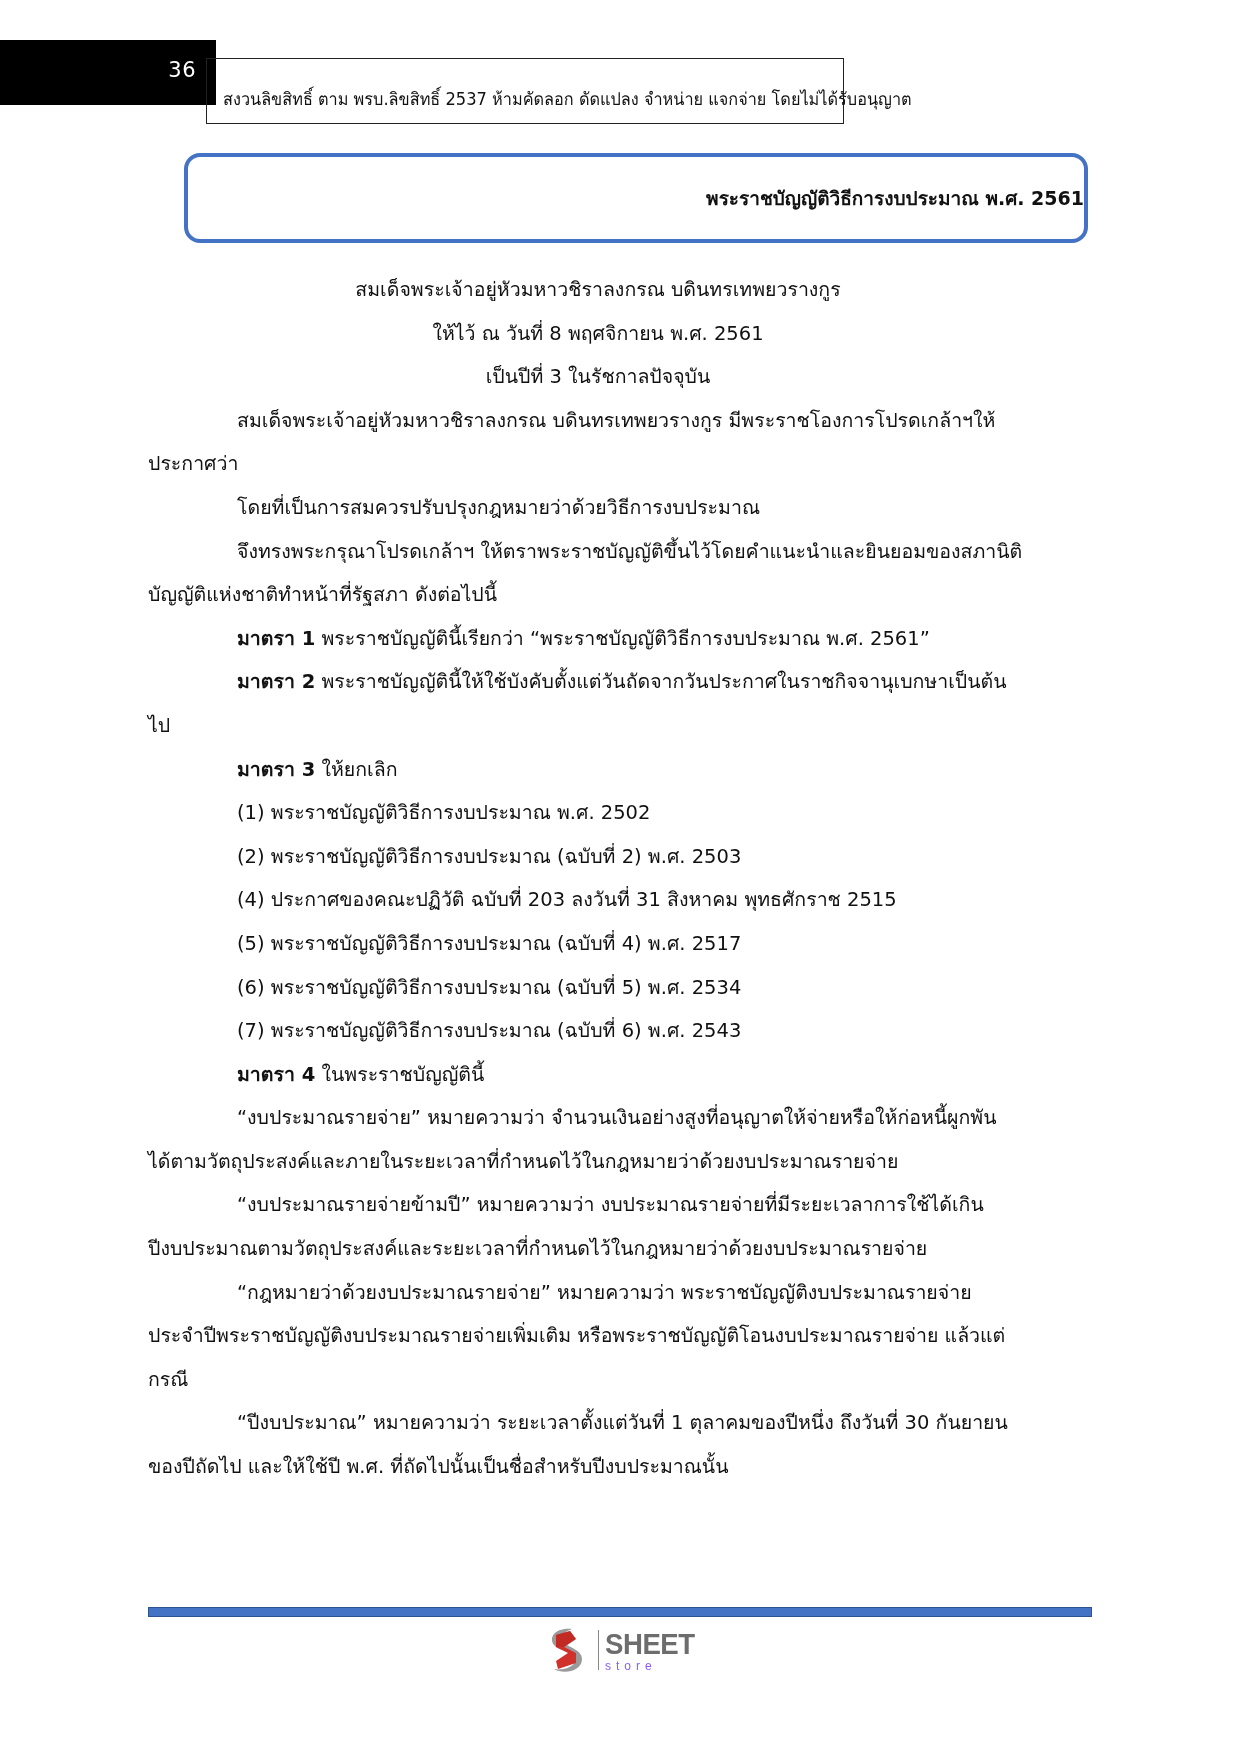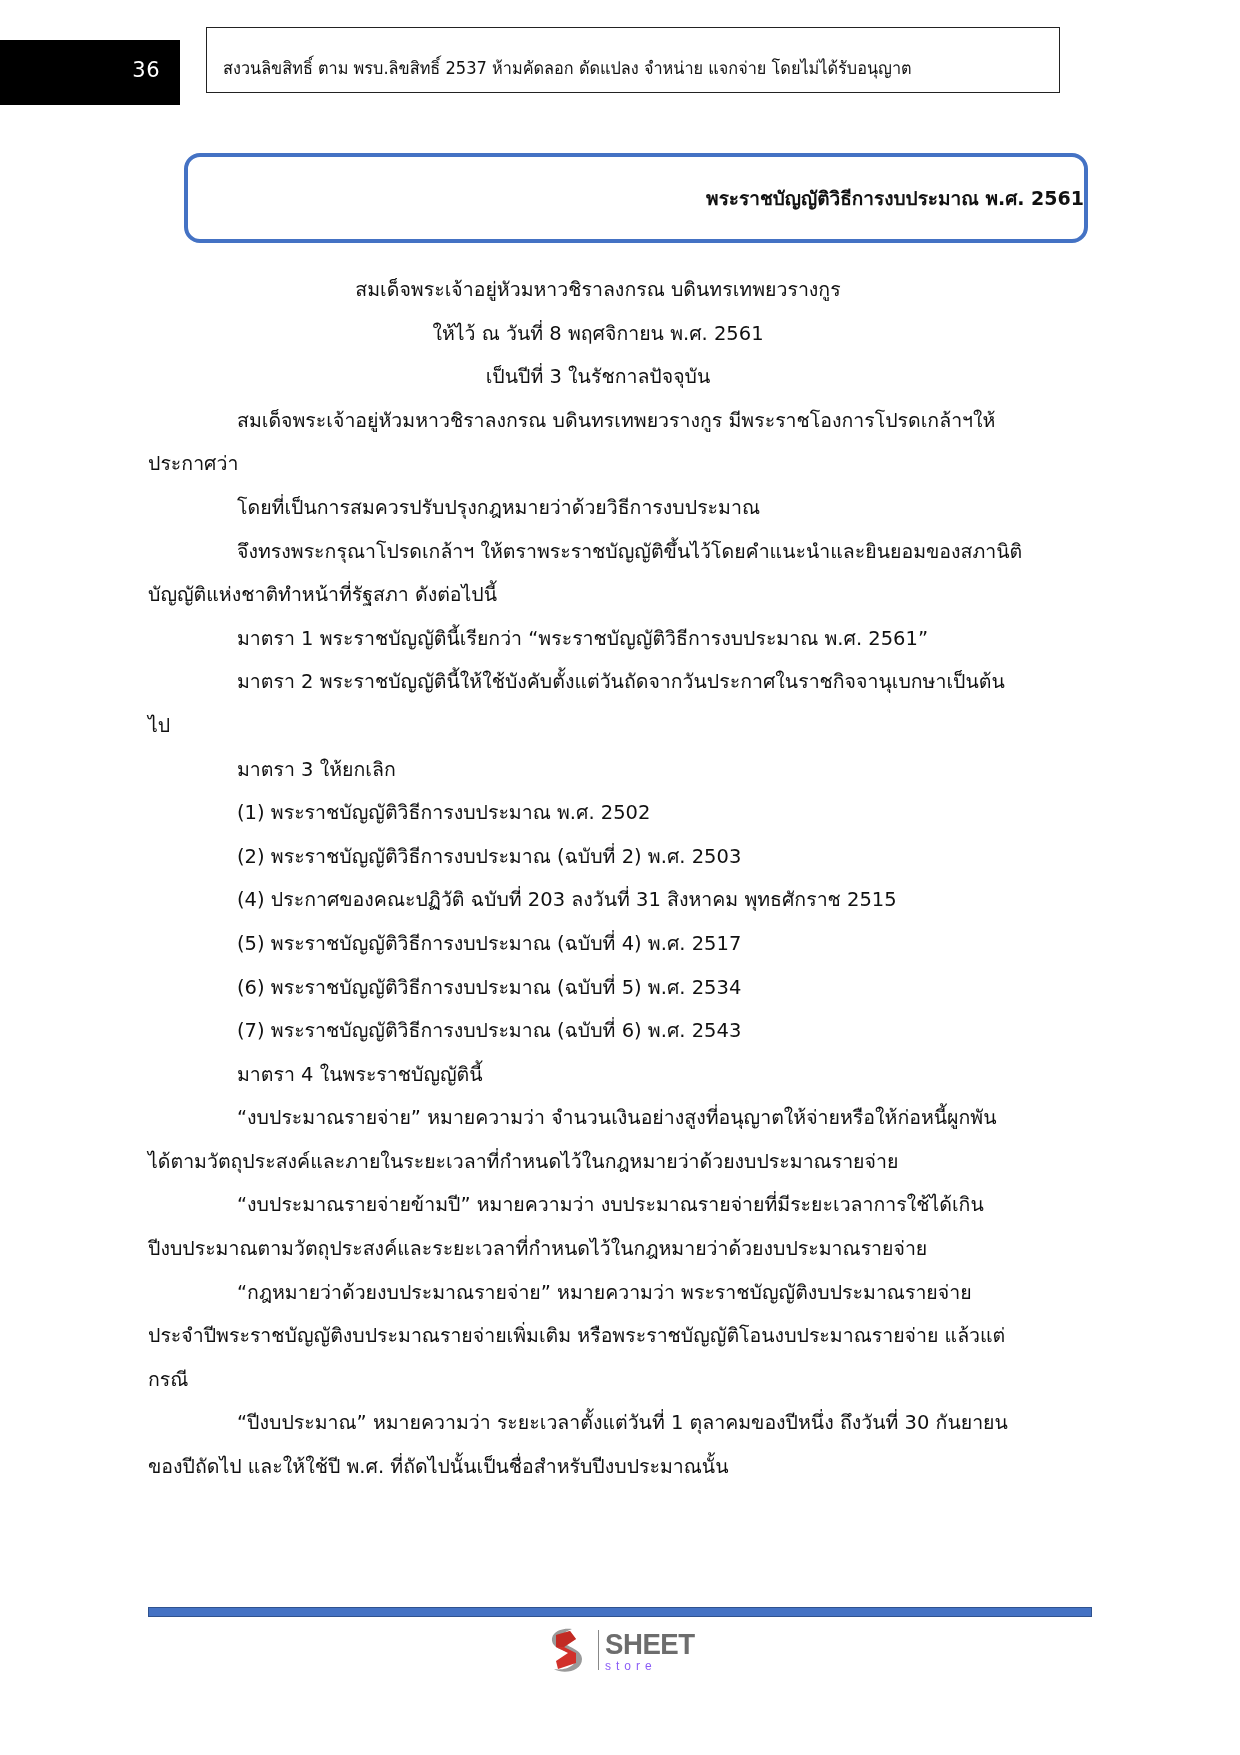--- a/index.html
+++ b/index.html
@@ -2,48 +2,48 @@
 <html><head>
 <meta charset="utf-8">
 <style>
   html, body { margin: 0; padding: 0; }
   body {
     width: 1240px; height: 1755px; position: relative; background: #ffffff;
     font-family: "DejaVu Sans", "Liberation Sans", sans-serif; color: #111;
     overflow: hidden;
   }
   .page-num-block {
-    position: absolute; left: 0; top: 40px; width: 180px; height: 65px;
+    position: absolute; left: 0; top: 40px; width: 216px; height: 65px;
     background: #000; color: #fff; box-sizing: border-box;
   }
   .page-num-block span {
     position: absolute; right: 20px; top: 18px; font-size: 21px; letter-spacing: 0.5px;
   }
   .copyright-box {
-    position: absolute; left: 206px; top: 27px; width: 854px; height: 66px;
+    position: absolute; left: 206px; top: 58px; width: 638px; height: 66px;
     border: 1.5px solid #222; box-sizing: border-box;
   }
   .copyright-box span {
     position: absolute; left: 16px; bottom: 10px; font-size: 17.5px; white-space: nowrap; color: #111;
     transform: scaleX(0.93); transform-origin: left center;
   }
   .title-frame {
     position: absolute; left: 184px; top: 153px; width: 904px; height: 90px;
     border: 4px solid #4472C4; border-radius: 16px; box-sizing: border-box;
     display: flex; align-items: center; justify-content: flex-end;
   }
   .title-frame span { font-size: 19px; font-weight: bold; color: #111; }
   .content {
     position: absolute; left: 148px; top: 268px; width: 900px;
     font-size: 19.5px; line-height: 43.6px;
   }
   .line { white-space: nowrap; height: 43.6px; }
   .center { text-align: center; }
   .indent { padding-left: 89px; }
-  b { font-weight: normal; }
+  b { font-weight: bold; }
   .footer-bar {
     position: absolute; left: 148px; top: 1607px; width: 944px; height: 10px;
     background: #4472C4; border: 1px solid #2f528f; box-sizing: border-box;
   }
   .logo {
     position: absolute; left: 542px; top: 1625px; height: 50px; display: flex; align-items: center;
   }
   .logo-mark { width: 50px; height: 50px; position: relative; }
   .logo-divider { width: 1px; height: 40px; background: #888; margin: 0 6px 0 6px; }
   .logo-text { display: flex; flex-direction: column; line-height: 1; }

